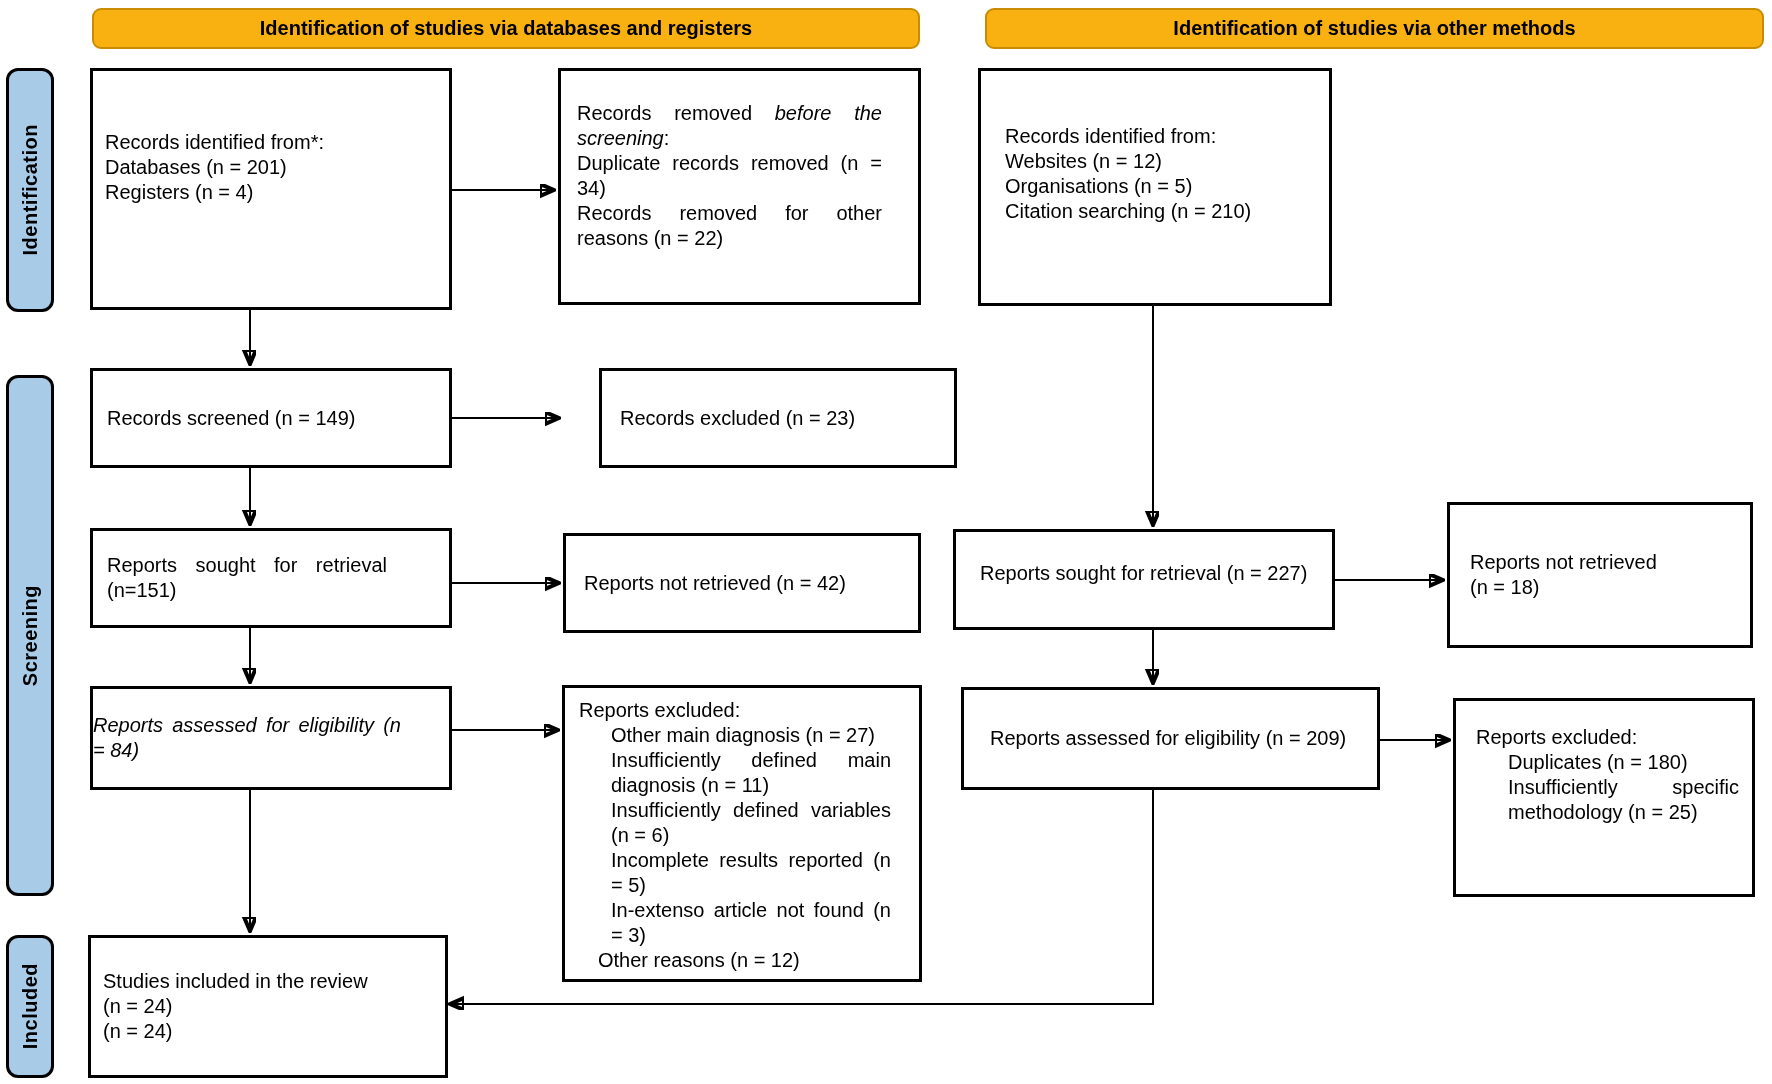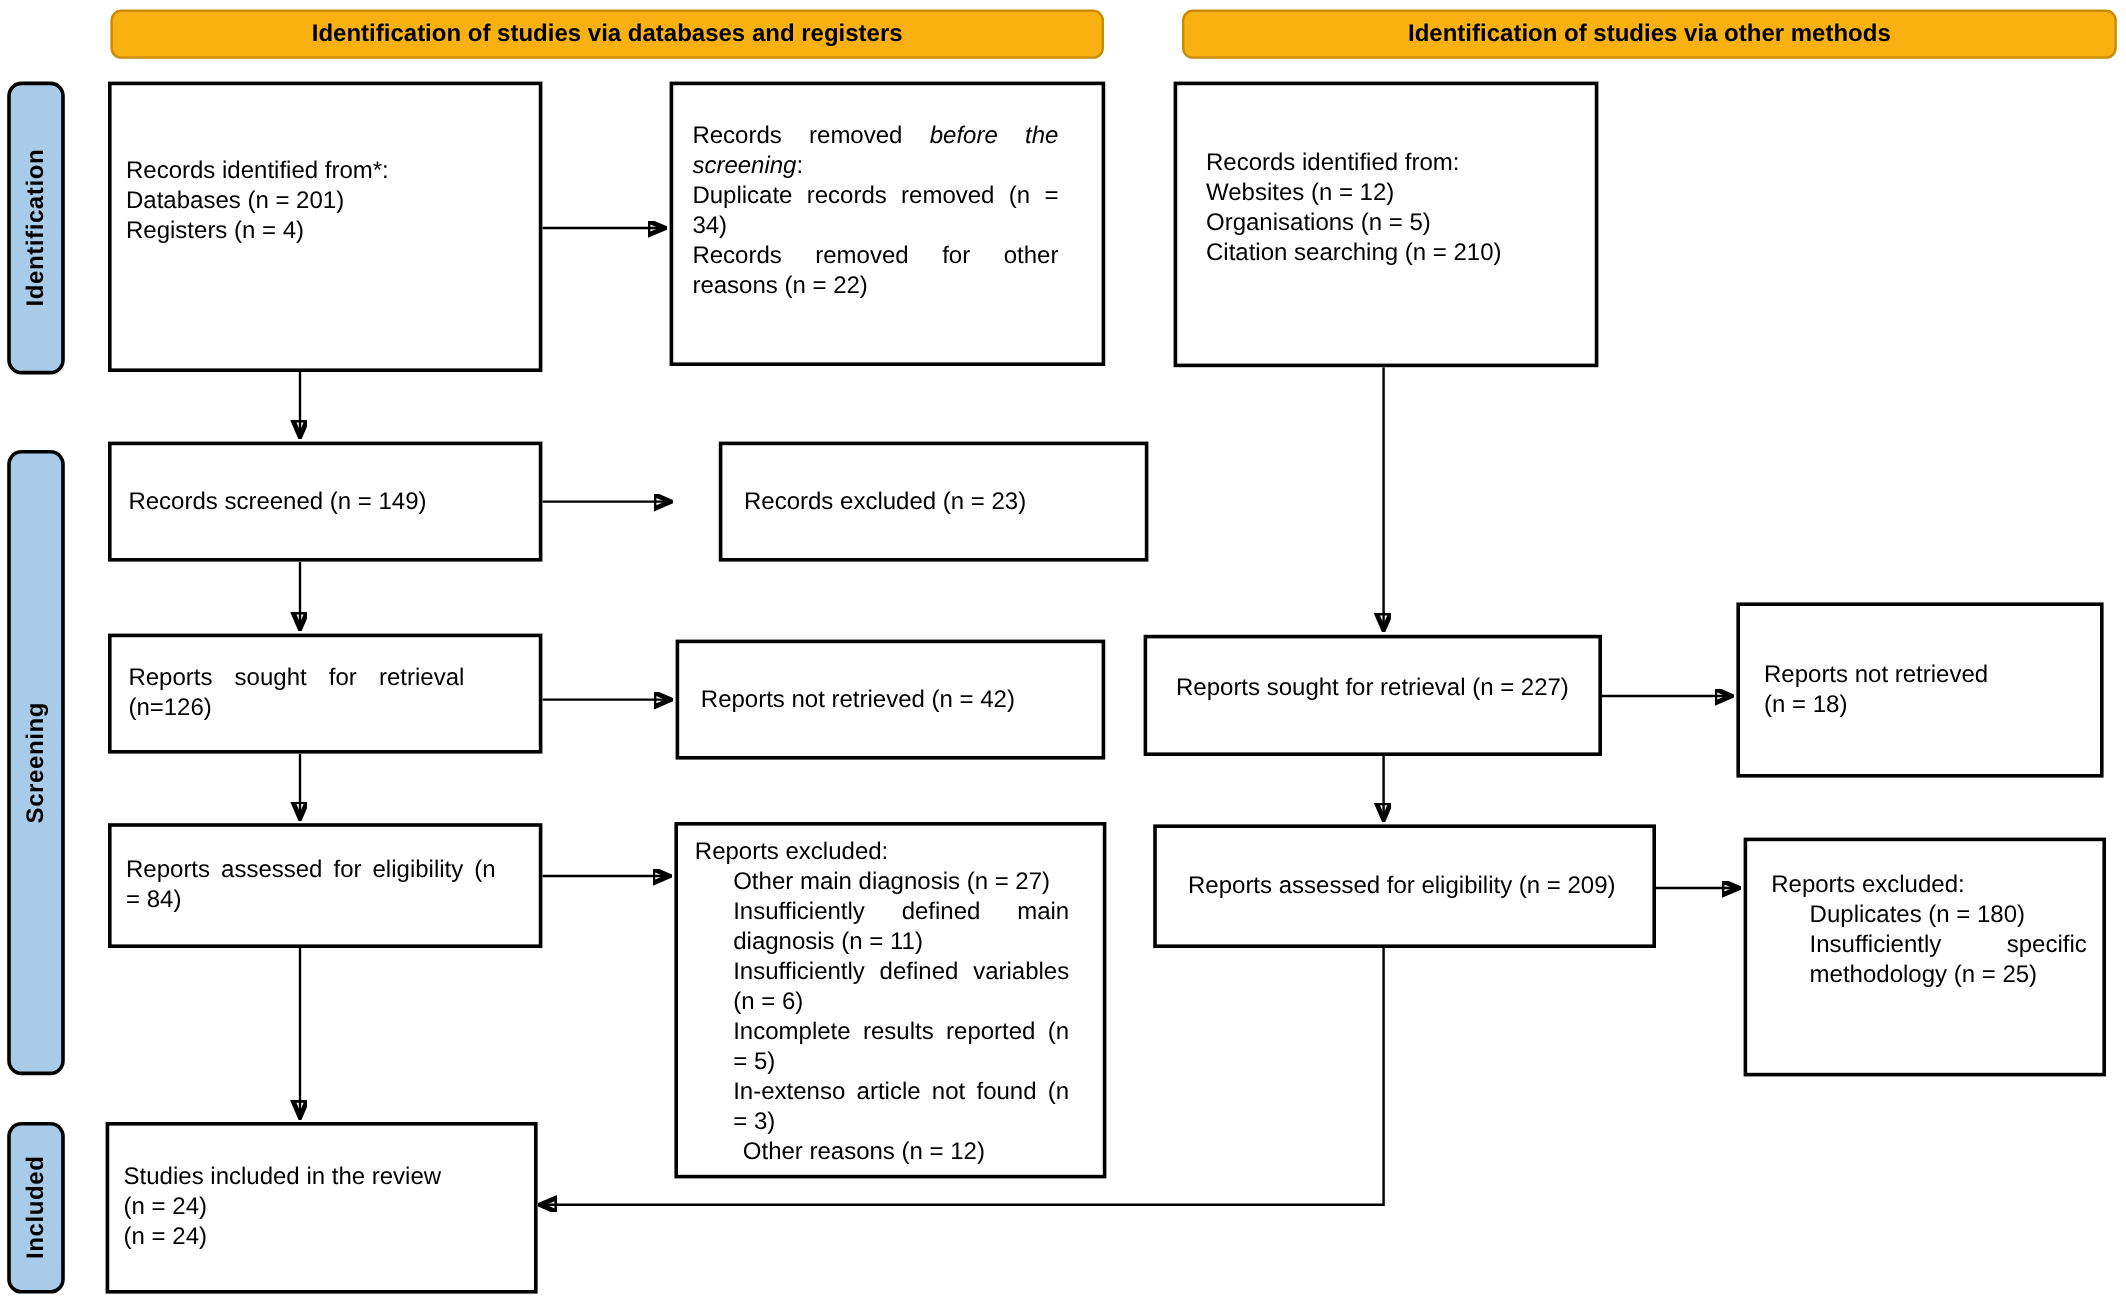--- a/index.html
+++ b/index.html
@@ -80,24 +80,24 @@
     <div class="line">Records identified from*:</div>
     <div class="line">Databases (n = 201)</div>
     <div class="line">Registers (n = 4)</div>
   </div>
 
   <div class="box" style="left: 90px; top: 368px; width: 362px; height: 100px; padding: 0px 14px; border-color: rgb(0, 0, 0);">
     <div class="line">Records screened (n = 149)</div>
   </div>
 
   <div class="box" style="left: 90px; top: 528px; width: 362px; height: 100px; padding: 0px 14px; border-color: rgb(0, 0, 0);">
-    <div class="j" style="width:280px;">Reports sought for retrieval (n=126)</div>
+    <div class="j" style="width:280px;">Reports sought for retrieval (n=151)</div>
   </div>
 
-  <div class="box" style="left: 90px; top: 686px; width: 362px; height: 104px; padding: 0px 12px; border-color: rgb(0, 0, 0);">
+  <div class="box" style="left: 90px; top: 686px; width: 362px; height: 104px; padding: 0px 0; border-color: rgb(0, 0, 0); font-style: italic;">
     <div class="j" style="width:308px;">Reports assessed for eligibility (n = 84)</div>
   </div>
 
   <div class="box" style="left: 88px; top: 935px; width: 360px; height: 143px; padding: 0px 12px; border-color: rgb(0, 0, 0);">
     <div class="line">Studies included in the review</div>
     <div class="line">(n = 24)</div>
     <div class="line">(n = 24)</div>
   </div>
 
   <div class="box" style="left: 558px; top: 68px; width: 363px; height: 237px; padding: 0px 16px 22px; border-color: rgb(0, 0, 0);">
@@ -114,21 +114,21 @@
     <div class="line">Reports not retrieved (n = 42)</div>
   </div>
 
   <div class="box top" style="left: 562px; top: 685px; width: 360px; height: 297px; padding: 10px 12px 0px 14px; border-color: rgb(0, 0, 0);">
     <div class="line">Reports excluded:</div>
     <div class="j" style="width:280px;margin-left:32px;">Other main diagnosis (n = 27)</div>
     <div class="j" style="width:280px;margin-left:32px;">Insufficiently defined main diagnosis (n = 11)</div>
     <div class="j" style="width:280px;margin-left:32px;">Insufficiently defined variables (n = 6)</div>
     <div class="j" style="width:280px;margin-left:32px;">Incomplete results reported (n = 5)</div>
     <div class="j" style="width:280px;margin-left:32px;">In-extenso article not found (n = 3)</div>
-    <div class="j" style="width:280px;margin-left:40px;">Other reasons (n = 12)</div>
+    <div class="j" style="width:280px;margin-left:19px;">Other reasons (n = 12)</div>
   </div>
 
   <div class="box" style="left: 978px; top: 68px; width: 354px; height: 238px; padding: 0px 20px 26px 24px; border-color: rgb(0, 0, 0);">
     <div class="line">Records identified from:</div>
     <div class="line">Websites (n = 12)</div>
     <div class="line">Organisations (n = 5)</div>
     <div class="line">Citation searching (n = 210)</div>
   </div>
 
   <div class="box" style="left: 953px; top: 529px; width: 382px; height: 101px; padding: 0px 12px 12px 24px; border-color: rgb(0, 0, 0);">

